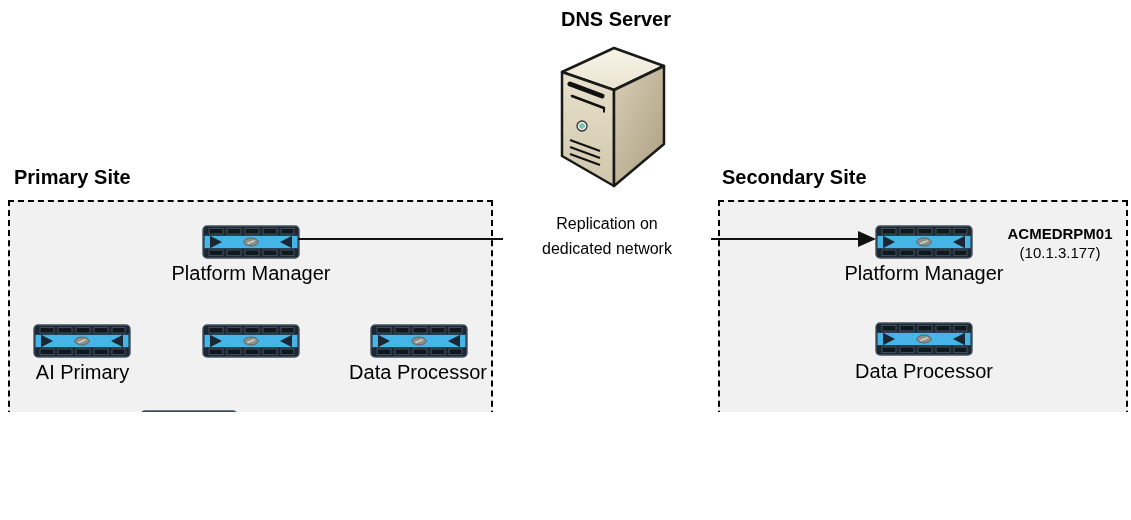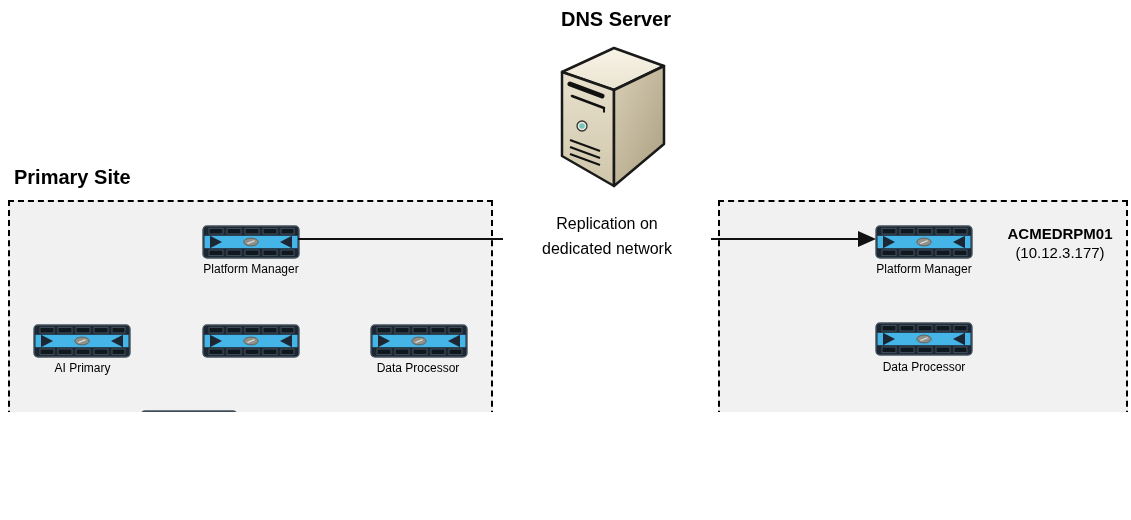--- a/index.html
+++ b/index.html
@@ -3,21 +3,21 @@
 <meta charset="utf-8">
 <style>
   html,body { margin:0; padding:0; background:#fff; }
   .canvas {
     position:relative; width:1131px; height:412px; background:#ffffff;
     font-family:"Liberation Sans", sans-serif; color:#000; overflow:hidden;
   }
   .abs { position:absolute; }
   .site-title { font-size:20px; font-weight:bold; white-space:nowrap; }
   .site-box { border:2px dashed #000; background:#f1f1f1; box-sizing:border-box; }
-  .node-label { font-size:12px; text-align:center; white-space:nowrap; }
+  .node-label { font-size:20px; text-align:center; white-space:nowrap; }
   .host { font-size:15px; text-align:center; line-height:19px; white-space:nowrap; }
   .host .hostname { font-weight:bold; }
   .dns-title { font-size:20px; font-weight:bold; text-align:center; white-space:nowrap; }
   .appl { display:block; }
   .agent-appl { border-radius:4px; box-shadow:0 0 0 2px #f1f1f1; }
   .arrow-line { height:2px; background:#111; z-index:1; }
   .arrow-head { width:0; height:0; border-top:8px solid transparent;
     border-bottom:8px solid transparent; border-left:18px solid #111; z-index:1; }
   .repl-label { font-size:16px; line-height:25px; text-align:center;
     background:#ffffff; z-index:2; }
@@ -121,28 +121,29 @@
       </svg>
     <svg class="abs appl agent-appl" style="left:192px; top:424px;" width="98" height="34">
         <use href="#appliance"></use>
       </svg>
     <svg class="abs appl agent-appl" style="left:244px; top:438px;" width="98" height="34">
         <use href="#appliance"></use>
       </svg>
   </div>
   <div class="abs node-label" style="left:182px; top:470px; width:124px;">Manager</div>
 
+  <div class="abs site-title" style="left:722px; top:166px;">Secondary Site</div>
   <div class="abs site-box" style="left:718px; top:200px; width:410px; height:317px;"></div>
 
   <svg class="abs appl" style="left:875px; top:225px;" width="98" height="34">
       <use href="#appliance"></use>
     </svg>
   <div class="abs host" style="left:990px; top:224px; width:140px;">
     <div class="hostname">ACMEDRPM01</div>
-    <div>(10.12.3.177)</div>
+    <div>(10.1.3.177)</div>
   </div>
   <div class="abs node-label" style="left:836px; top:262px; width:176px;">Platform Manager</div>
 
   <svg class="abs appl" style="left:875px; top:322px;" width="98" height="34">
       <use href="#appliance"></use>
     </svg>
   <div class="abs node-label" style="left:836px; top:360px; width:176px;">Data Processor</div>
 
 </div>
 

